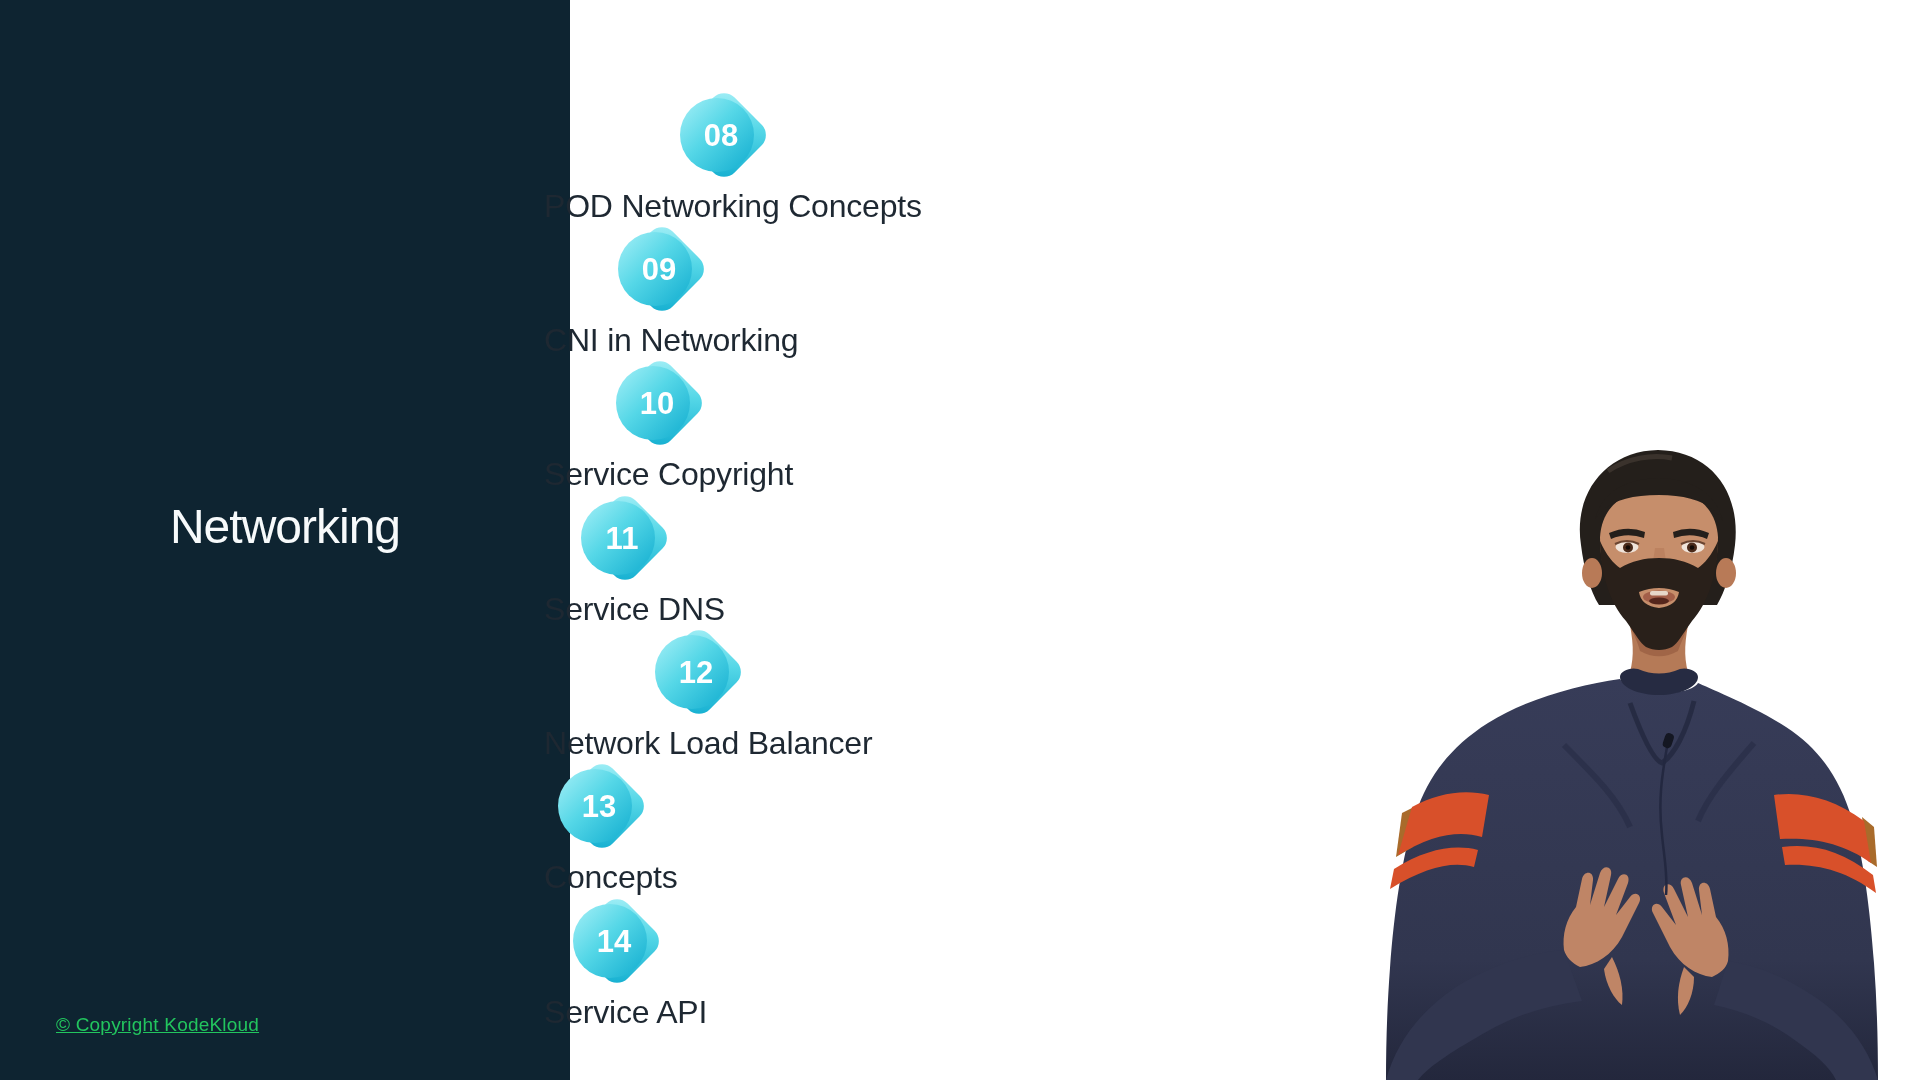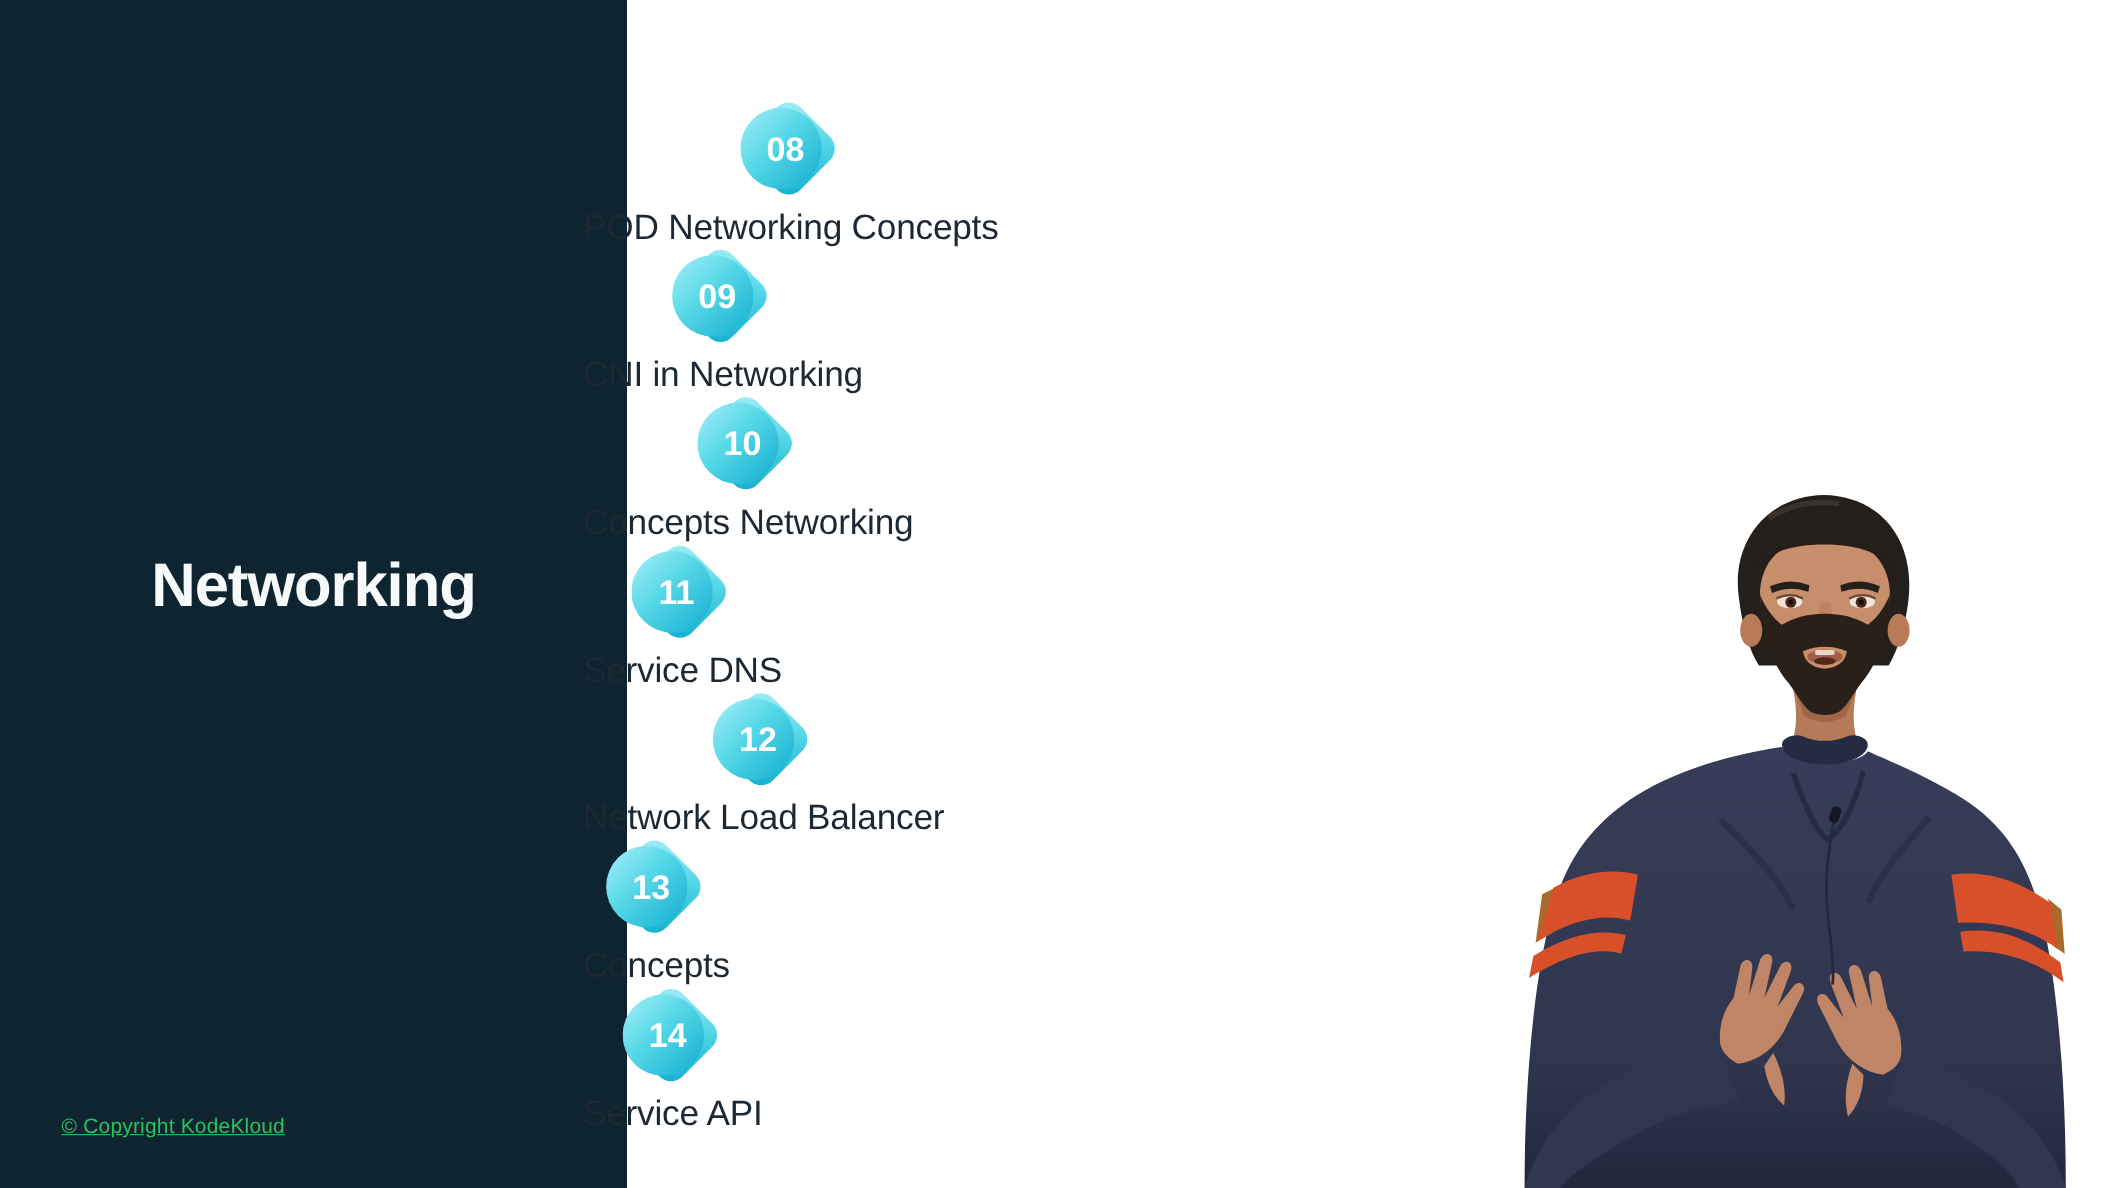--- a/index.html
+++ b/index.html
@@ -7,35 +7,35 @@
     position:relative;width:1920px;height:1080px;overflow:hidden;
     background:#ffffff;font-family:"Liberation Sans","DejaVu Sans",sans-serif;
   }
   
   .sidebar{
     position:absolute;left:0;top:0;width:570px;height:1080px;
     background:#0e2431;
   }
   .side-title{
     position:absolute;left:0;top:499px;width:570px;
-    text-align:center;color:#f7fafb;font-size:56px;font-weight:700;
+    text-align:center;color:#f7fafb;font-size:48px;font-weight:400;
     letter-spacing:-1px;
   }
   .copyright{
     position:absolute;left:56px;top:1014px;
     color:#22c55e;font-size:19px;font-weight:400;letter-spacing:0.2px;text-decoration:underline;
   }
   
   .topic-item{
     position:absolute;left:530px;height:106px;
     display:flex;align-items:center;flex-direction:column;
   }
   .topic-item svg.badge{width:92px;height:106px;flex:0 0 auto;display:block;}
   .topic-label{
-    color:#1e2832;font-size:32px;font-weight:400;
+    margin-left:14px;color:#1e2832;font-size:32px;font-weight:400;
     letter-spacing:-0.2px;white-space:nowrap;
   }
   .badge-num{
     font-family:"Liberation Sans","DejaVu Sans",sans-serif;
     font-weight:700;font-size:31px;fill:#ffffff;
   }
   
   .presenter{
     position:absolute;left:1368px;top:445px;width:525px;height:635px;
   }
@@ -88,21 +88,21 @@
           <linearGradient id="g2" x1="0%" y1="0%" x2="100%" y2="100%">
         <stop offset="0%" stop-color="#a7f0f7"></stop>
             <stop offset="45%" stop-color="#55d7e7"></stop>
             <stop offset="100%" stop-color="#10accf"></stop>
       </linearGradient>
         </defs>
       <rect x="10" y="19" width="68" height="68" rx="15" transform="rotate(45 44 53)" fill="url(#g2)"></rect>
       <circle cx="37" cy="53" r="37" fill="url(#g2)"></circle>
       <text class="badge-num" x="41" y="64" text-anchor="middle">10</text>
     </svg>
-    <span class="topic-label">Concepts Networking</span>
+    <span class="topic-label">Service Copyright</span>
   </div>
 
   <div class="topic-item" style="top:485px">
     <svg class="badge" viewBox="0 0 92 106">
       <defs>
           <linearGradient id="g3" x1="0%" y1="0%" x2="100%" y2="100%">
         <stop offset="0%" stop-color="#a7f0f7"></stop>
             <stop offset="45%" stop-color="#55d7e7"></stop>
             <stop offset="100%" stop-color="#10accf"></stop>
       </linearGradient>

